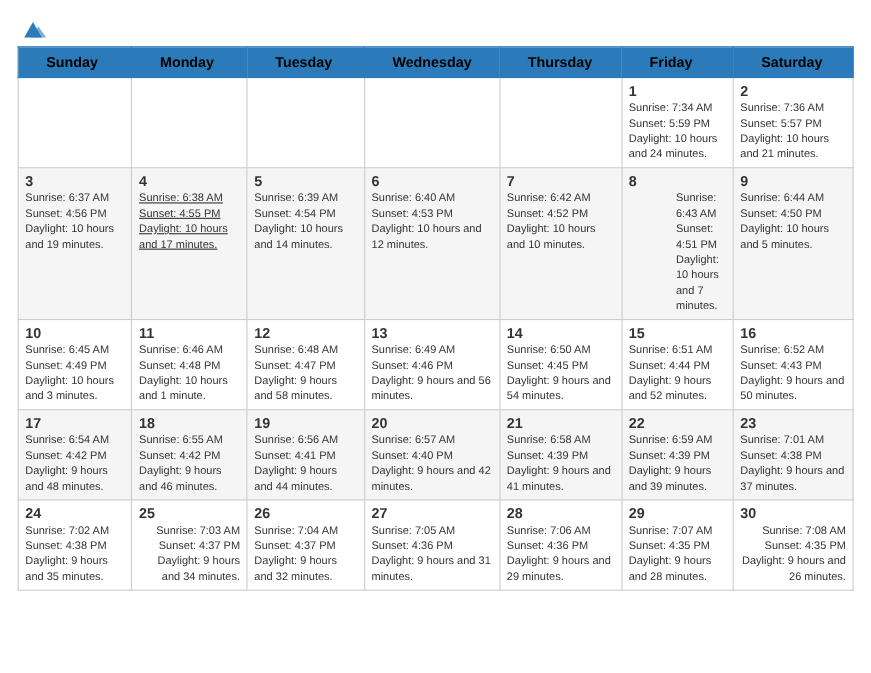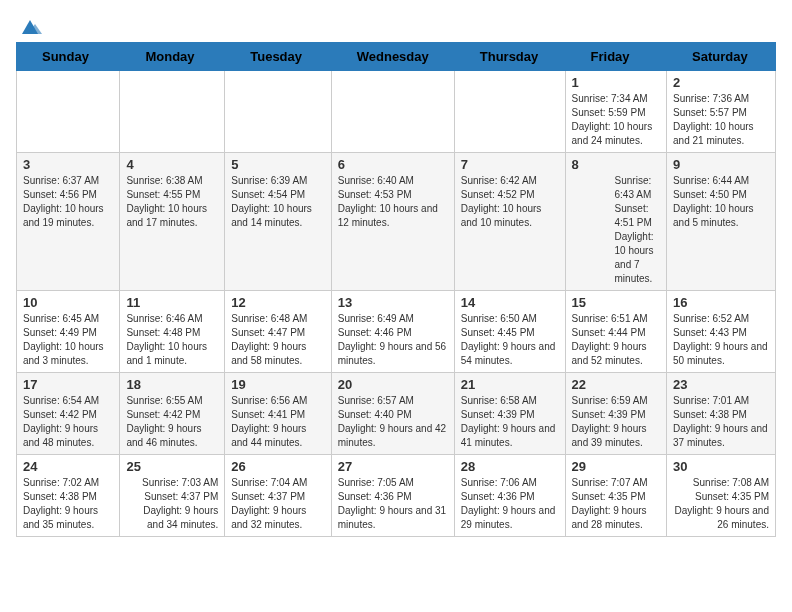--- a/index.html
+++ b/index.html
@@ -147,21 +147,21 @@
       </tr>
       <tr>
         <td>
           <span class="day-number">3</span>
           <div class="day-info" style="white-space: pre-line;">Sunrise: 6:37 AM
 Sunset: 4:56 PM
 Daylight: 10 hours and 19 minutes.</div>
         </td>
         <td>
           <span class="day-number">4</span>
-          <div class="day-info" style="white-space: pre-line;">Sunrise: 6:38 AM
+          <div class="day-info" style="white-space: pre-line; text-decoration: underline;">Sunrise: 6:38 AM
 Sunset: 4:55 PM
 Daylight: 10 hours and 17 minutes.</div>
         </td>
         <td>
           <span class="day-number">5</span>
           <div class="day-info" style="white-space: pre-line;">Sunrise: 6:39 AM
 Sunset: 4:54 PM
 Daylight: 10 hours and 14 minutes.</div>
         </td>
         <td>

